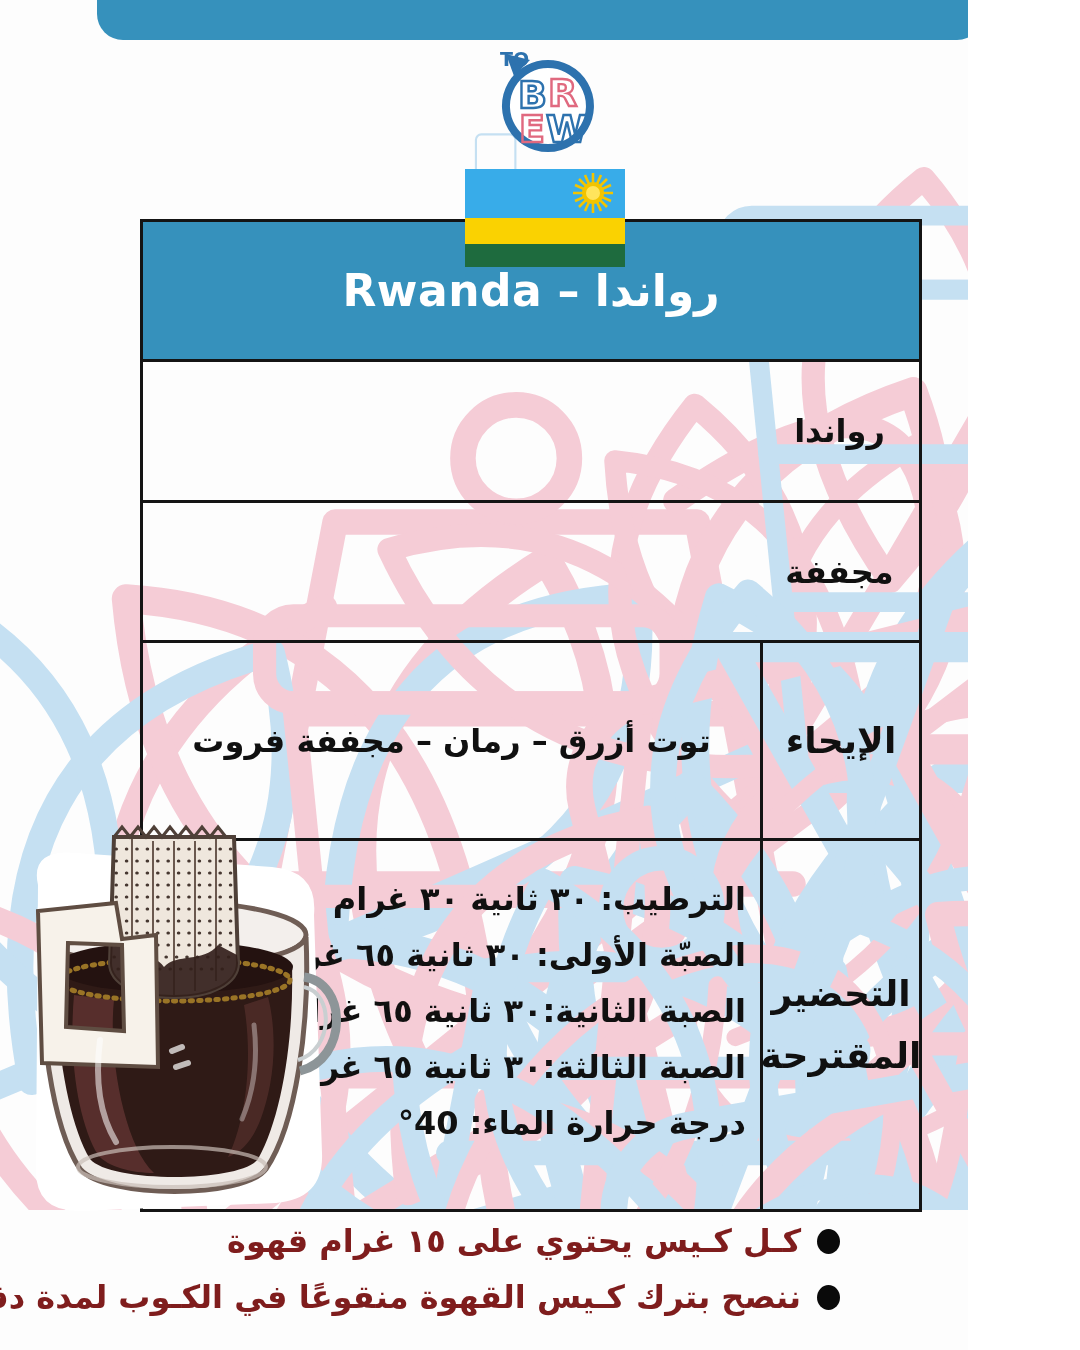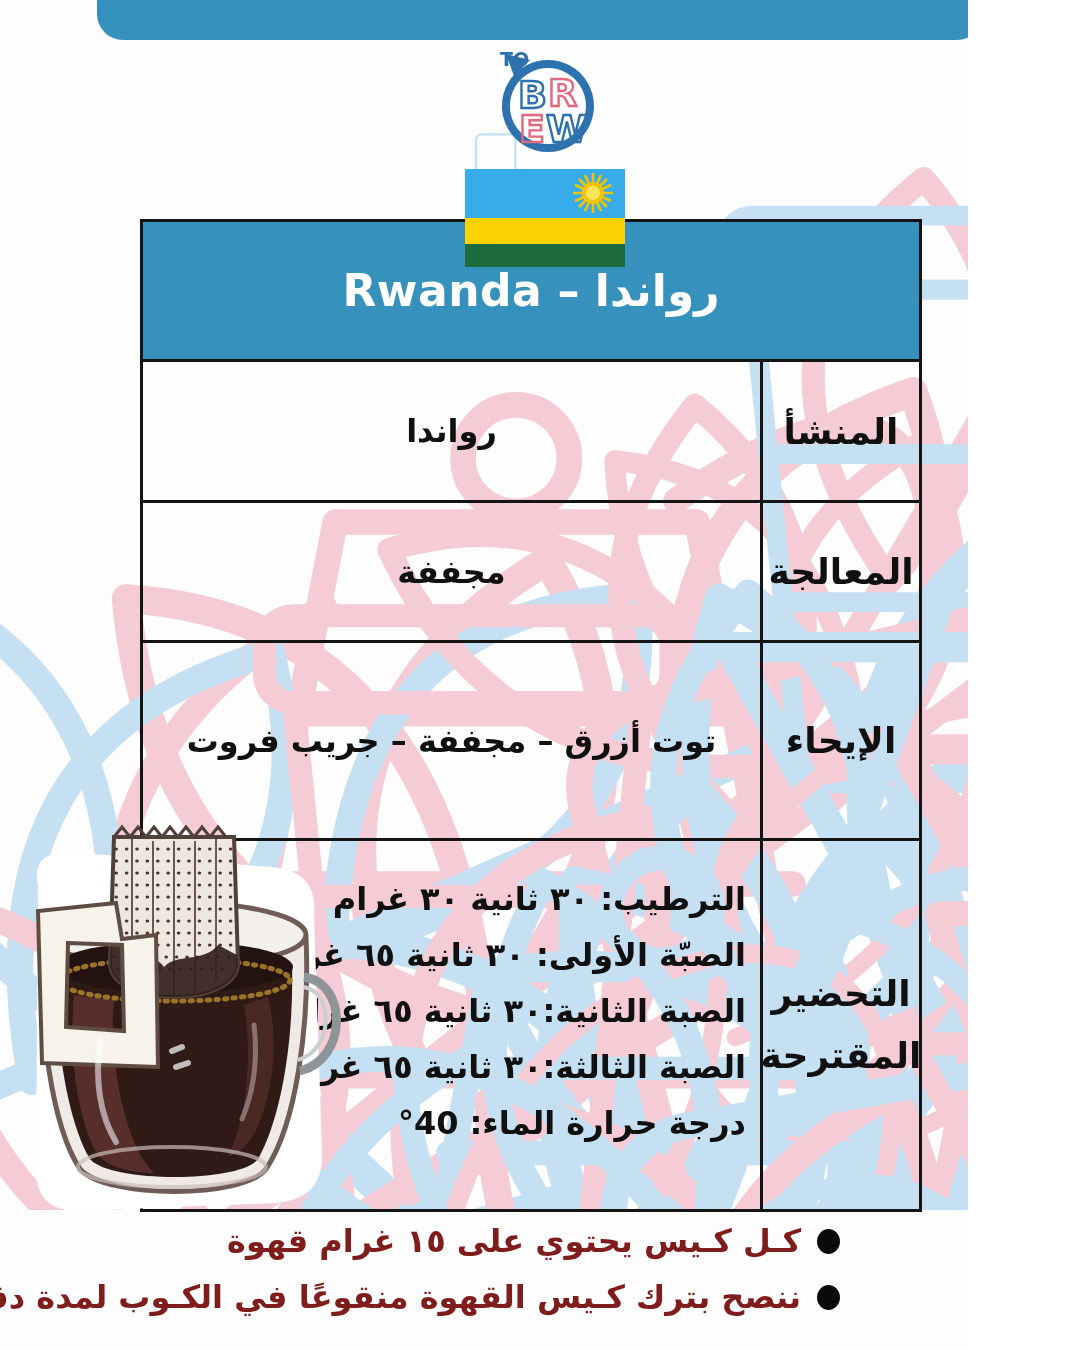--- a/index.html
+++ b/index.html
@@ -176,32 +176,30 @@
       <circle cx="128" cy="24" r="7" fill="#ffe45c"></circle>
     </g>
   </svg>
 
   <div class="info-table" dir="rtl">
     <div class="thead">
       <span class="title">رواندا – Rwanda</span>
     </div>
 
     <div class="trow r1">
-      <div class="lcell">المنشأ</div>
       <div class="vcell">رواندا</div>
     </div>
 
     <div class="trow r2">
-      <div class="lcell">المعالجة</div>
       <div class="vcell">مجففة</div>
     </div>
 
     <div class="trow r3">
       <div class="lcell">الإيحاء</div>
-      <div class="vcell">توت أزرق – مجففة – جريب فروت</div>
+      <div class="vcell">توت أزرق – رمان – مجففة فروت</div>
     </div>
 
     <div class="trow last">
       <div class="lcell">
         <div class="lline">التحضير</div>
         <div class="lline">المقترحة</div>
       </div>
       <div class="vcell">
         <div class="prep-line">الترطيب: ٣٠ ثانية  ٣٠ غرام</div>
         <div class="prep-line">الصبّة الأولى: ٣٠ ثانية ٦٥ غرام</div>

